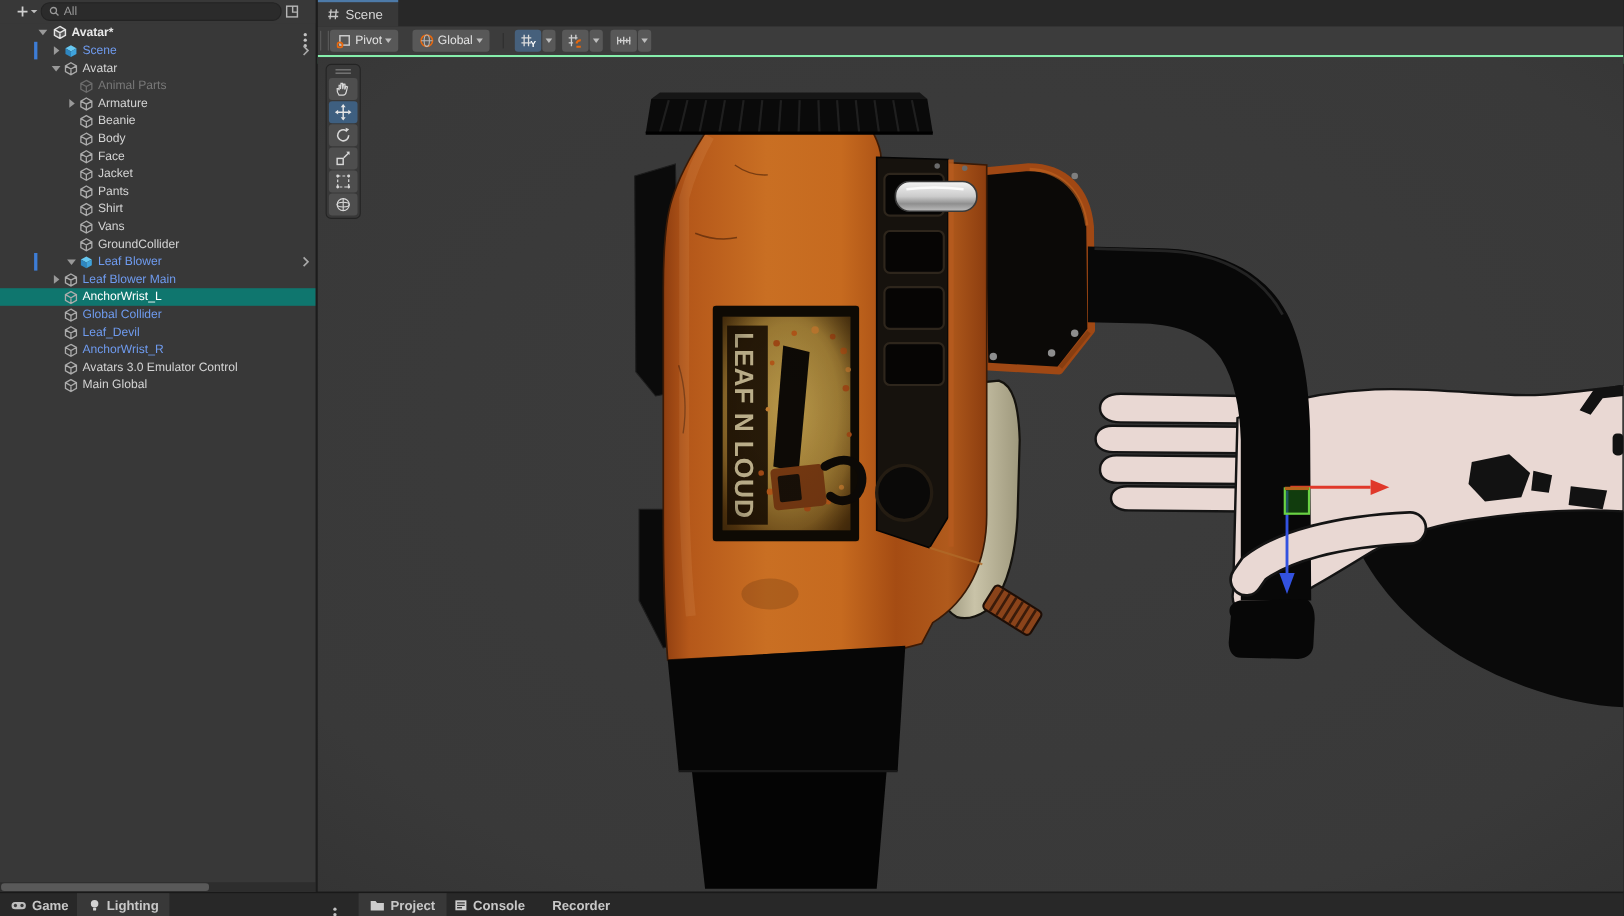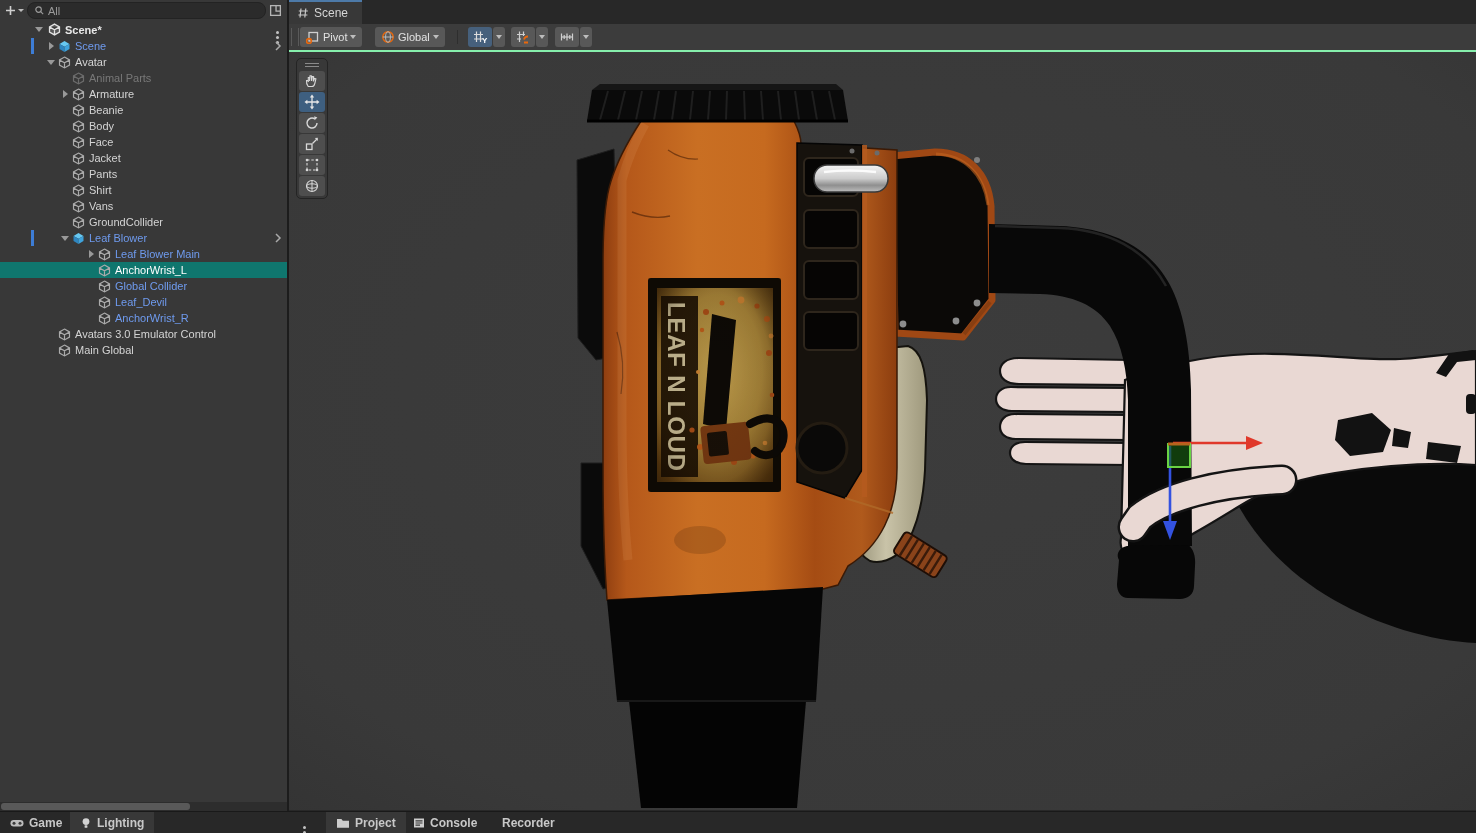--- a/index.html
+++ b/index.html
@@ -7,32 +7,32 @@
         font-family:"Liberation Sans","DejaVu Sans",sans-serif;
         background:#282828;-webkit-font-smoothing:antialiased;}
   .noselect{user-select:none;}
 
   
   #hierarchy{position:absolute;left:0;top:0;width:287px;height:811px;background:#383838;}
   .htabstrip{height:24px;background:#282828;display:flex;align-items:stretch;position:relative;}
   .htab{display:flex;align-items:center;gap:5px;padding:0 10px 0 8px;background:#383838;
         color:#d6d6d6;font-size:12px;}
   .hdr-right{position:absolute;right:4px;top:0;height:24px;display:flex;align-items:center;gap:8px;}
-  .searchrow{height:21px;display:flex;align-items:center;padding:0 5px;gap:3px;background:#383838;}
+  .searchrow{height:21px;display:flex;align-items:center;padding:0 15px;gap:3px;background:#383838;}
   .plusbtn{display:flex;align-items:center;gap:2px;color:#cfcfcf;}
   .searchfield{flex:1;height:15px;background:#2b2b2b;border:1px solid #232323;border-radius:8px;
         display:flex;align-items:center;gap:3px;padding:0 6px;color:#9a9a9a;font-size:11px;}
   .caret{width:0;height:0;border-left:3.5px solid transparent;border-right:3.5px solid transparent;
         border-top:4px solid #bdbdbd;display:inline-block;}
   .caret.sm{border-left-width:3px;border-right-width:3px;border-top-width:3.5px;}
 
   .scenehdr{height:17px;display:flex;align-items:center;padding-left:32px;position:relative;
         color:#e8e8e8;font-size:11px;font-weight:bold;}
   .hrow{height:16px;display:flex;align-items:center;position:relative;font-size:11px;color:#d4d4d4;}
-  .hrow.d1{padding-left:44px}.hrow.d2{padding-left:58px}.hrow.d3{padding-left:84px}
+  .hrow.d1{padding-left:44px}.hrow.d2{padding-left:58px}.hrow.d3{padding-left:44px}
   .hrow.sel{background:#0f766e;color:#fff;}
   .hrow.blue .lbl{color:#6f9bef;}
   .hrow.dis{color:#787878;}
   .hrow.dis .cube{opacity:.45;}
   .hrow.bar::before{content:'';position:absolute;left:31px;top:0;width:3px;height:100%;background:#3d7dd6;}
   .fold{width:14px;height:16px;display:flex;align-items:center;justify-content:center;flex:0 0 14px;}
   .fold .tri-open{width:0;height:0;border-left:4px solid transparent;border-right:4px solid transparent;border-top:5px solid #999;}
   .fold .tri-closed{width:0;height:0;border-top:4px solid transparent;border-bottom:4px solid transparent;border-left:5px solid #999;}
   .cube{width:13px;height:13px;margin-right:4px;flex:0 0 13px;}
   .cube svg{display:block;}
@@ -213,21 +213,21 @@
 
     <div class="scenehdr">
       <span class="fold" style="position:absolute;left:32px">
           <span class="tri-open"></span>
         </span>
       <span class="cube" style="margin-left:16px">
         <svg width="13" height="13">
             <use href="#unityIcon"></use>
           </svg>
         </span>
-      <span class="lbl">Scene*</span>
+      <span class="lbl">Avatar*</span>
       <span class="rowkebab"><span class="kebab"></span></span>
     </div>
 
     <div class="hrow d1 blue bar">
       <span class="fold">
           <span class="tri-closed"></span>
         </span>
       <span class="cube">
           <svg width="13" height="13">
             <use href="#cubeB"></use>

